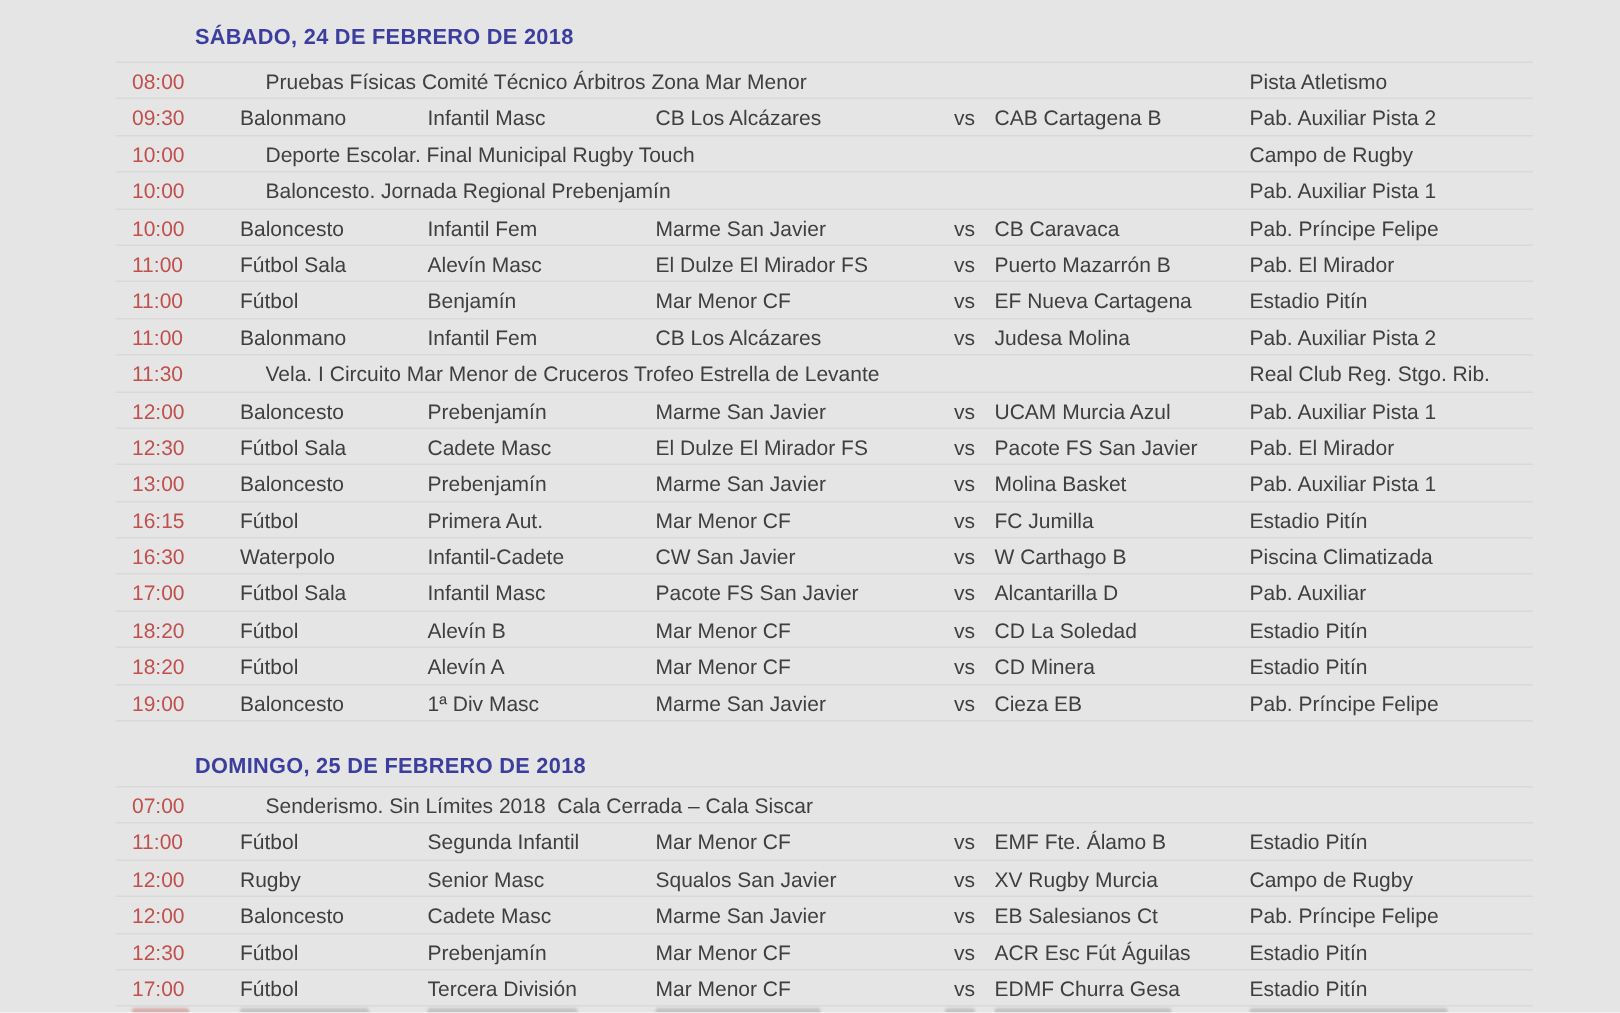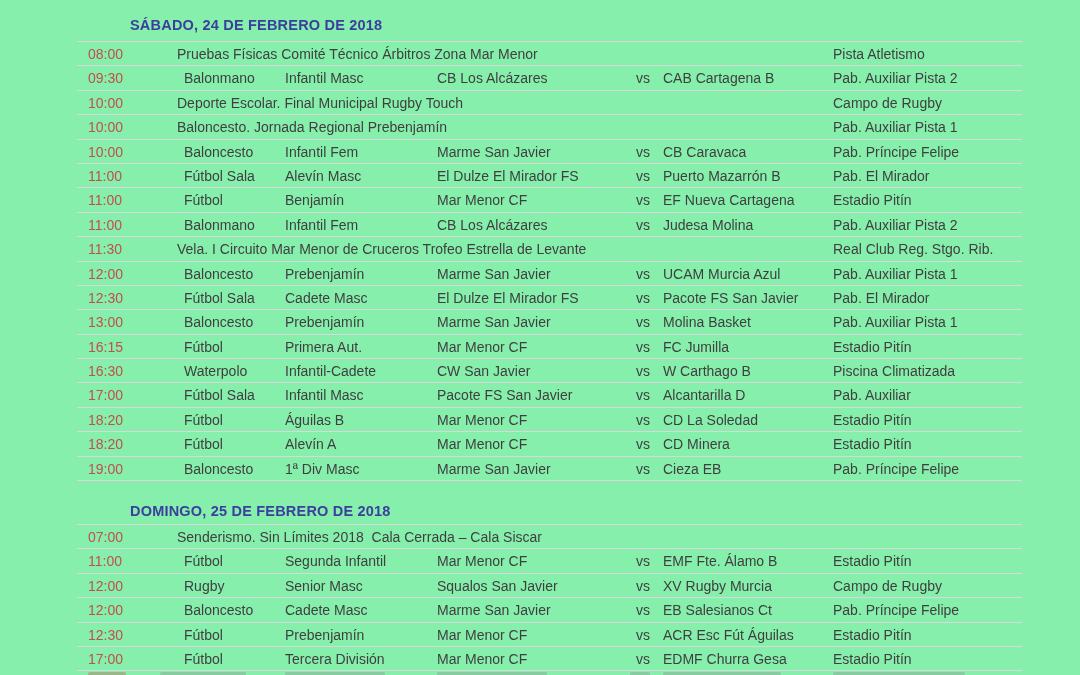--- a/index.html
+++ b/index.html
@@ -1,21 +1,21 @@
 <!DOCTYPE html>
 <html><head>
 <meta charset="utf-8">
 <style>
   html, body { margin: 0; padding: 0; background: #ffffff; }
   .page {
     position: relative;
     width: 1080px;
     height: 675px;
     overflow: hidden;
-    background: #86efac;
+    background: #e5e5e5;
     font-family: "Liberation Sans", sans-serif;
   }
   .section { position: absolute; left: 77px; width: 945px; }
   #sec-sat { top: 15px; }
   #sec-sun { top: 501px; }
   .section-title {
     height: 26px;
     line-height: 20px;
     margin-left: 53px;
     color: #3c3e9e;
@@ -36,21 +36,21 @@
     position: absolute;
     top: 0;
     height: 24.4px;
     line-height: 24.4px;
     font-size: 14px;
     color: #3f3f3f;
     white-space: pre;
   }
   .c-time  { left: 11px;  width: 66px;  color: #c0504d; }
   .c-event { left: 100px;  width: 665px; }
-  .c-sport { left: 83px;  width: 122px; margin-left: 24px; }
+  .c-sport { left: 83px;  width: 122px; }
   .c-cat   { left: 208px; width: 148px; }
   .c-home  { left: 360px; width: 183px; }
   .c-vs    { left: 543px; width: 46px; text-align: center; }
   .c-away  { left: 586px; width: 167px; }
   .c-venue { left: 756px; width: 189px; }
   
   .partial-row { position: relative; height: 24.4px; }
   .frag {
     position: absolute;
     top: 1px;
@@ -201,21 +201,21 @@
     <span class="cell c-cat">Infantil Masc</span>
     <span class="cell c-home">Pacote FS San Javier</span>
     <span class="cell c-vs">vs</span>
     <span class="cell c-away">Alcantarilla D</span>
     <span class="cell c-venue">Pab. Auxiliar</span>
   </div>
         <div class="row">
     <span class="cell c-time">18:20</span>
 
     <span class="cell c-sport">Fútbol</span>
-    <span class="cell c-cat">Águilas B</span>
+    <span class="cell c-cat">Alevín B</span>
     <span class="cell c-home">Mar Menor CF</span>
     <span class="cell c-vs">vs</span>
     <span class="cell c-away">CD La Soledad</span>
     <span class="cell c-venue">Estadio Pitín</span>
   </div>
         <div class="row">
     <span class="cell c-time">18:20</span>
 
     <span class="cell c-sport">Fútbol</span>
     <span class="cell c-cat">Alevín A</span>

